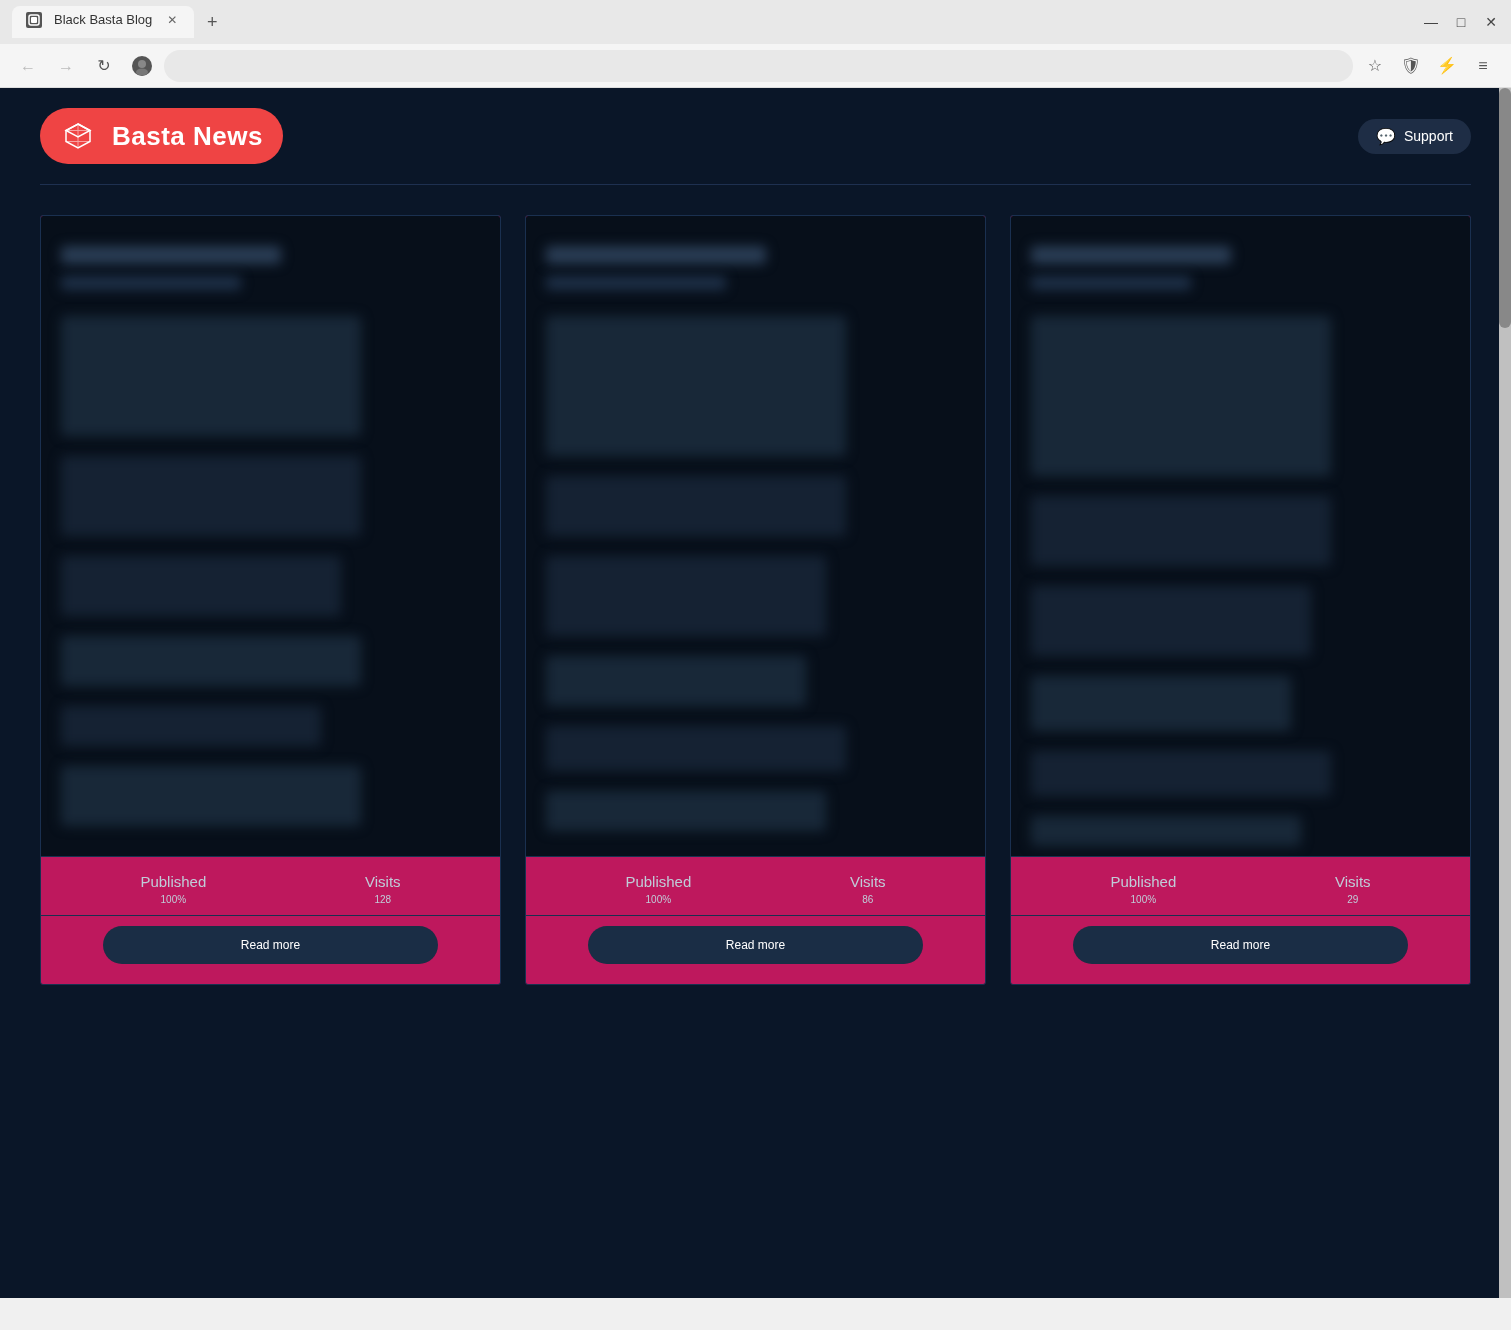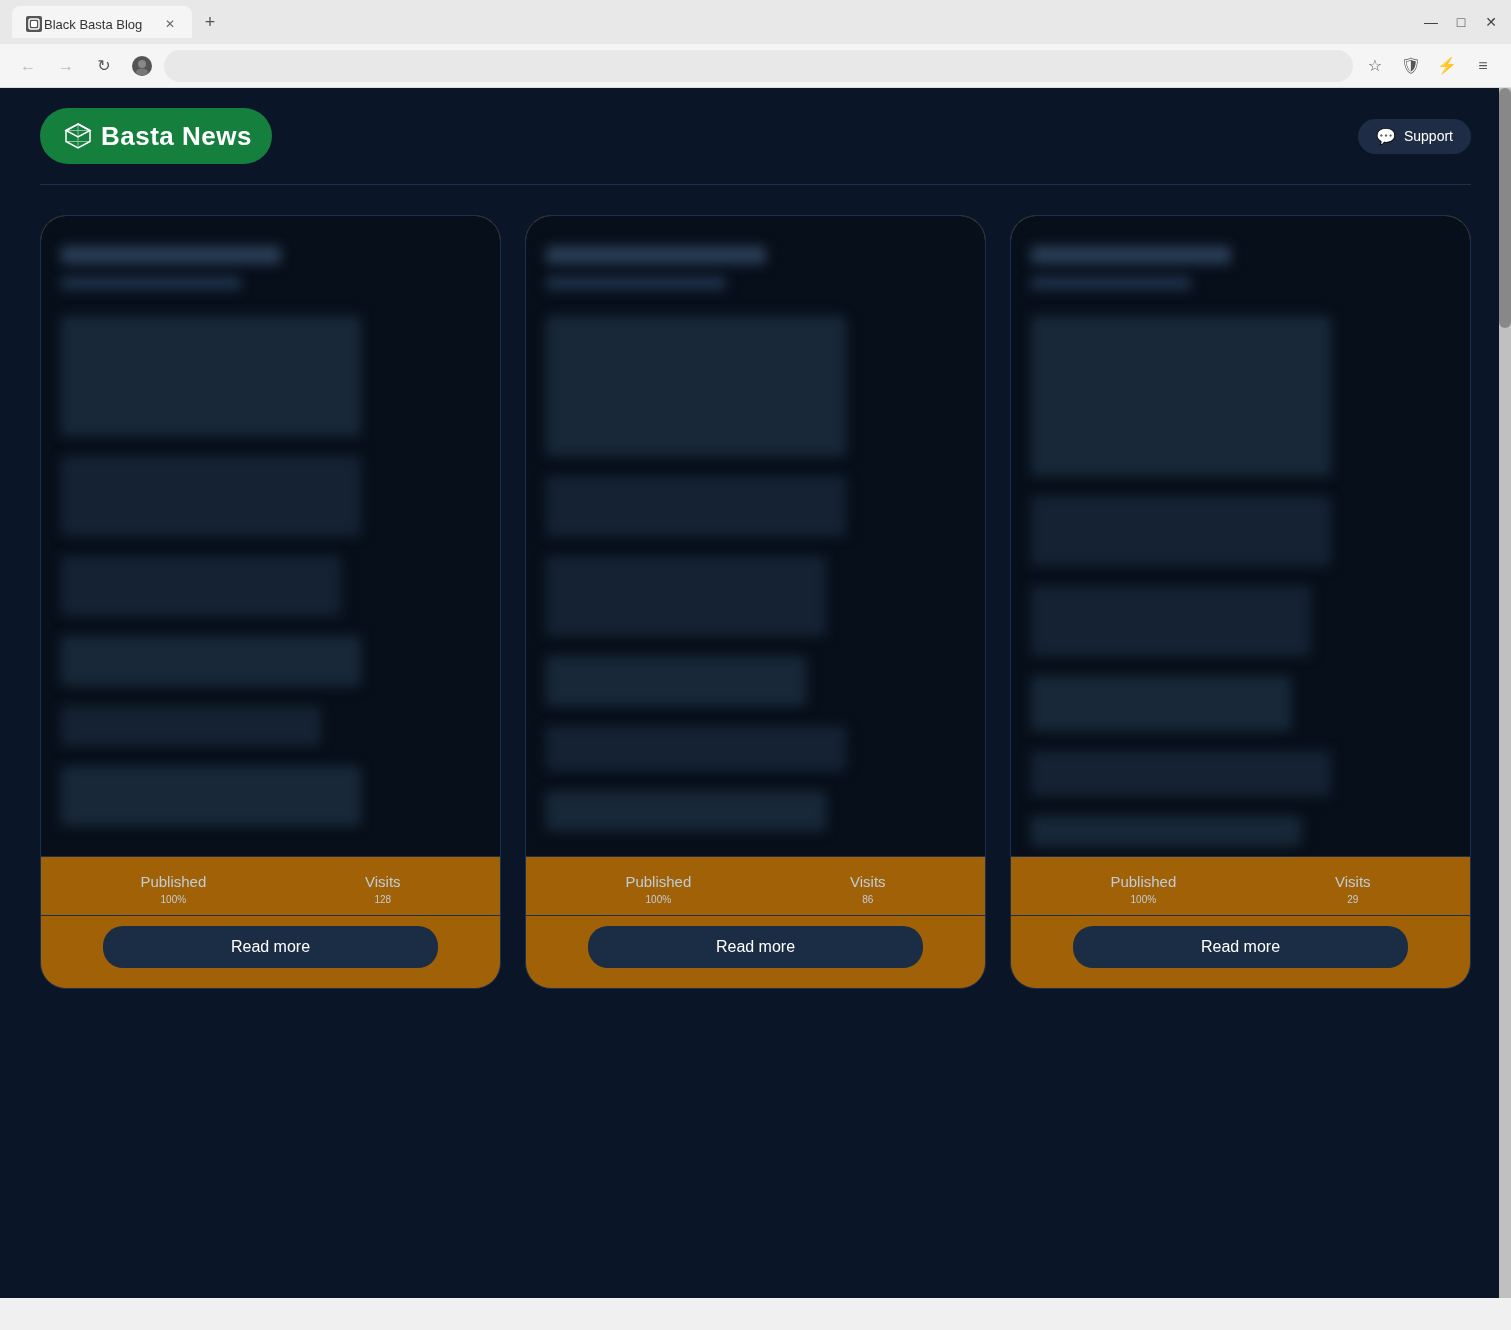--- a/index.html
+++ b/index.html
@@ -49,22 +49,22 @@
     .tab-bar {
       display: flex;
       align-items: flex-end;
       padding: 0 8px;
       background: #e0e0e0;
       height: 36px;
     }
 
     .tab {
       display: flex;
-      align-items: flex-end;
-      gap: 2px;
+      align-items: flex-start;
+      gap: 12px;
       padding: 6px 14px;
       background: #f5f5f5;
       border-radius: 8px 8px 0 0;
       font-size: 13px;
       color: #333;
       height: 32px;
       min-width: 180px;
       max-width: 240px;
     }
 
@@ -180,22 +180,22 @@
     .site-header {
       padding: 20px 40px;
       display: flex;
       align-items: center;
       justify-content: space-between;
     }
 
     .logo-area {
       display: flex;
       align-items: center;
-      gap: 5px;
-      background: #15803d;
+      gap: 16px;
+      background: #ef4444;
       border-radius: 30px;
       padding: 10px 20px;
     }
 
     .logo-icon {
       width: 36px;
       height: 36px;
       display: flex;
       align-items: center;
       justify-content: center;
@@ -235,22 +235,22 @@
 
     
     .cards-grid {
       display: grid;
       grid-template-columns: repeat(3, 1fr);
       gap: 24px;
       padding: 30px 40px 40px;
     }
 
     .card {
-      background: #a16207;
-      border-radius: 26px;
+      background: #be185d;
+      border-radius: 3px;
       border: 1px solid #1a3050;
       overflow: hidden;
       display: flex;
       flex-direction: column;
     }
 
     .card-image-area {
       flex: 1;
       min-height: 640px;
       background: #070f1a;
@@ -298,21 +298,21 @@
       display: flex;
       justify-content: center;
     }
 
     .read-more-btn {
       background: #1a2d45;
       color: white;
       border: none;
       border-radius: 20px;
       padding: 12px 40px;
-      font-size: 16px;
+      font-size: 12px;
       cursor: pointer;
       width: 80%;
     }
   </style>
 </head>
 <body>
 
 <div class="browser-chrome">
 
   <div class="title-bar">

